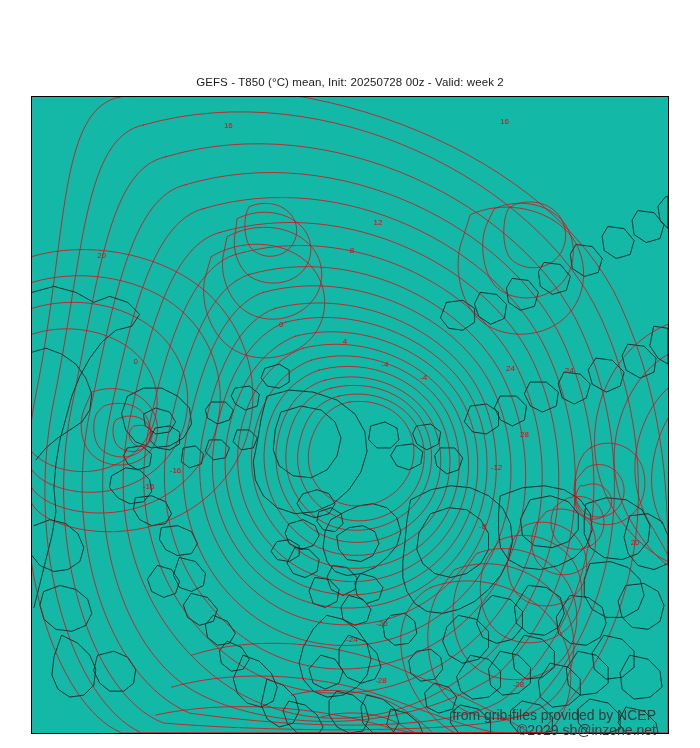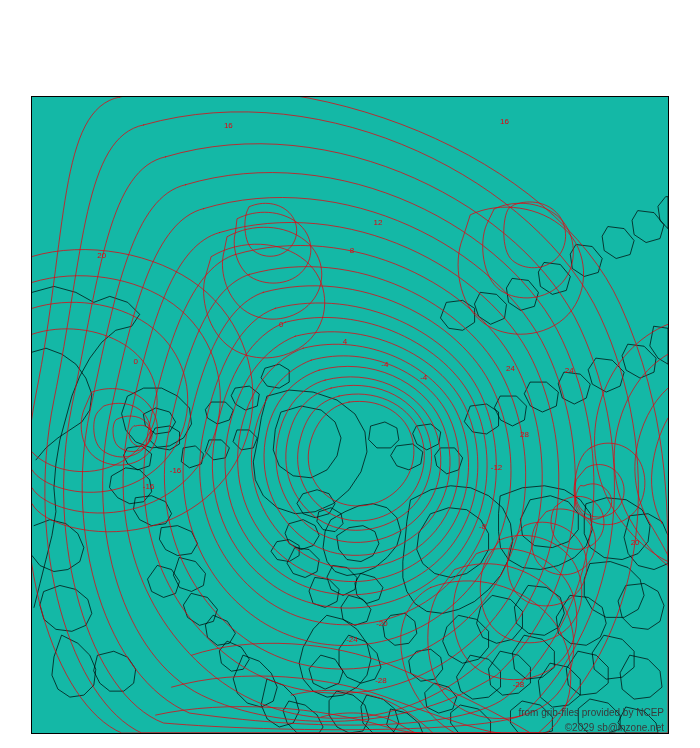--- a/index.html
+++ b/index.html
@@ -44,34 +44,35 @@
   #map-svg {
     position: absolute;
     left: 0;
     top: 0;
     width: 100%;
     height: 100%;
     display: block;
   }
   .credit {
     position: absolute;
-    right: 36px;
-    font-size: 10px;
+    right: 44px;
+    font-size: 14px;
     color: #3a3a3a;
     text-align: right;
     white-space: nowrap;
   }
   #credit-source { top: 707px; }
   #credit-copyright { top: 722px; }
 </style>
 </head>
 <body>
 
 <div id="chart-root">
 
+  <div id="chart-title">GEFS - T850 (°C) mean, Init: 20250728 00z - Valid: week 2</div>
 
   <div id="map-frame">
     <svg id="map-svg" viewBox="0 0 638 638" preserveAspectRatio="none">
 
       <g fill="none" stroke="#000000" stroke-width="0.7" stroke-linejoin="round" stroke-linecap="round">
 
         <path d="M0,196 L22,190 L44,196 L62,206 L78,200 L96,206 L108,218 L100,230 L84,234 L70,246 L58,262 L48,280 L40,300 L34,322 L28,344 L24,368 L22,392 L24,416 L20,440 L14,464 L8,488 L2,512"></path>
         <path d="M0,256 L14,252 L30,258 L44,268 L54,282 L60,298 L58,314 L50,326 L38,334 L26,342 L14,352 L4,364"></path>
         <path d="M96,300 L112,292 L130,292 L146,300 L158,312 L160,328 L152,342 L138,350 L120,352 L104,346 L94,334 L90,318 Z"></path>
         <path d="M112,318 L124,312 L138,316 L144,326 L138,336 L124,338 L114,330 Z"></path>

